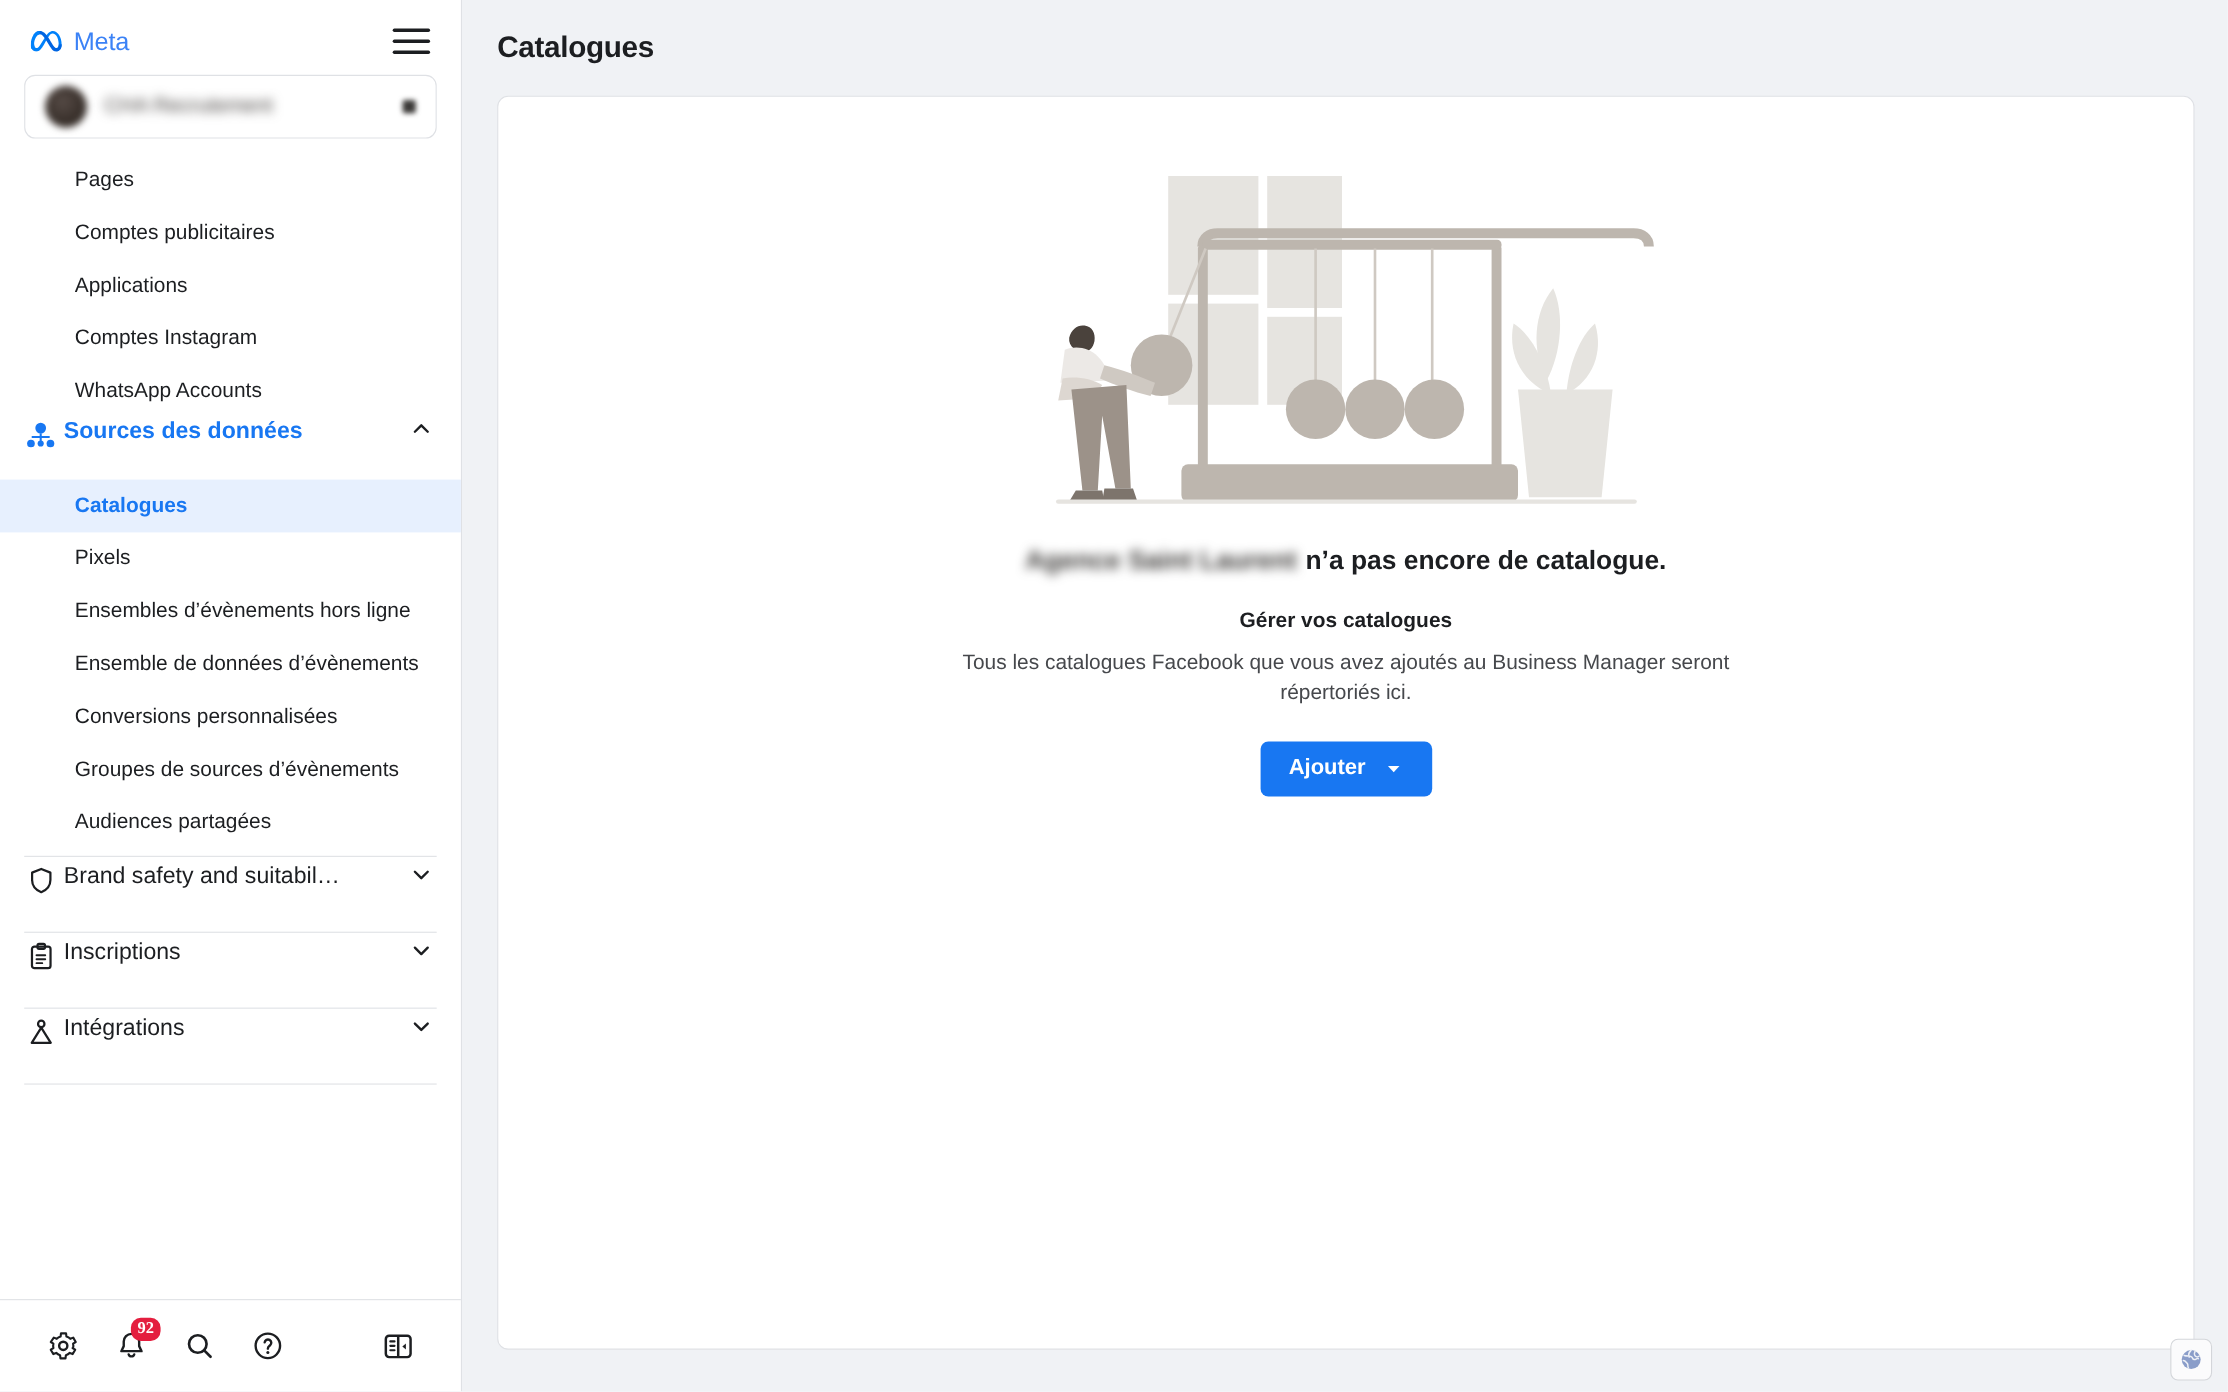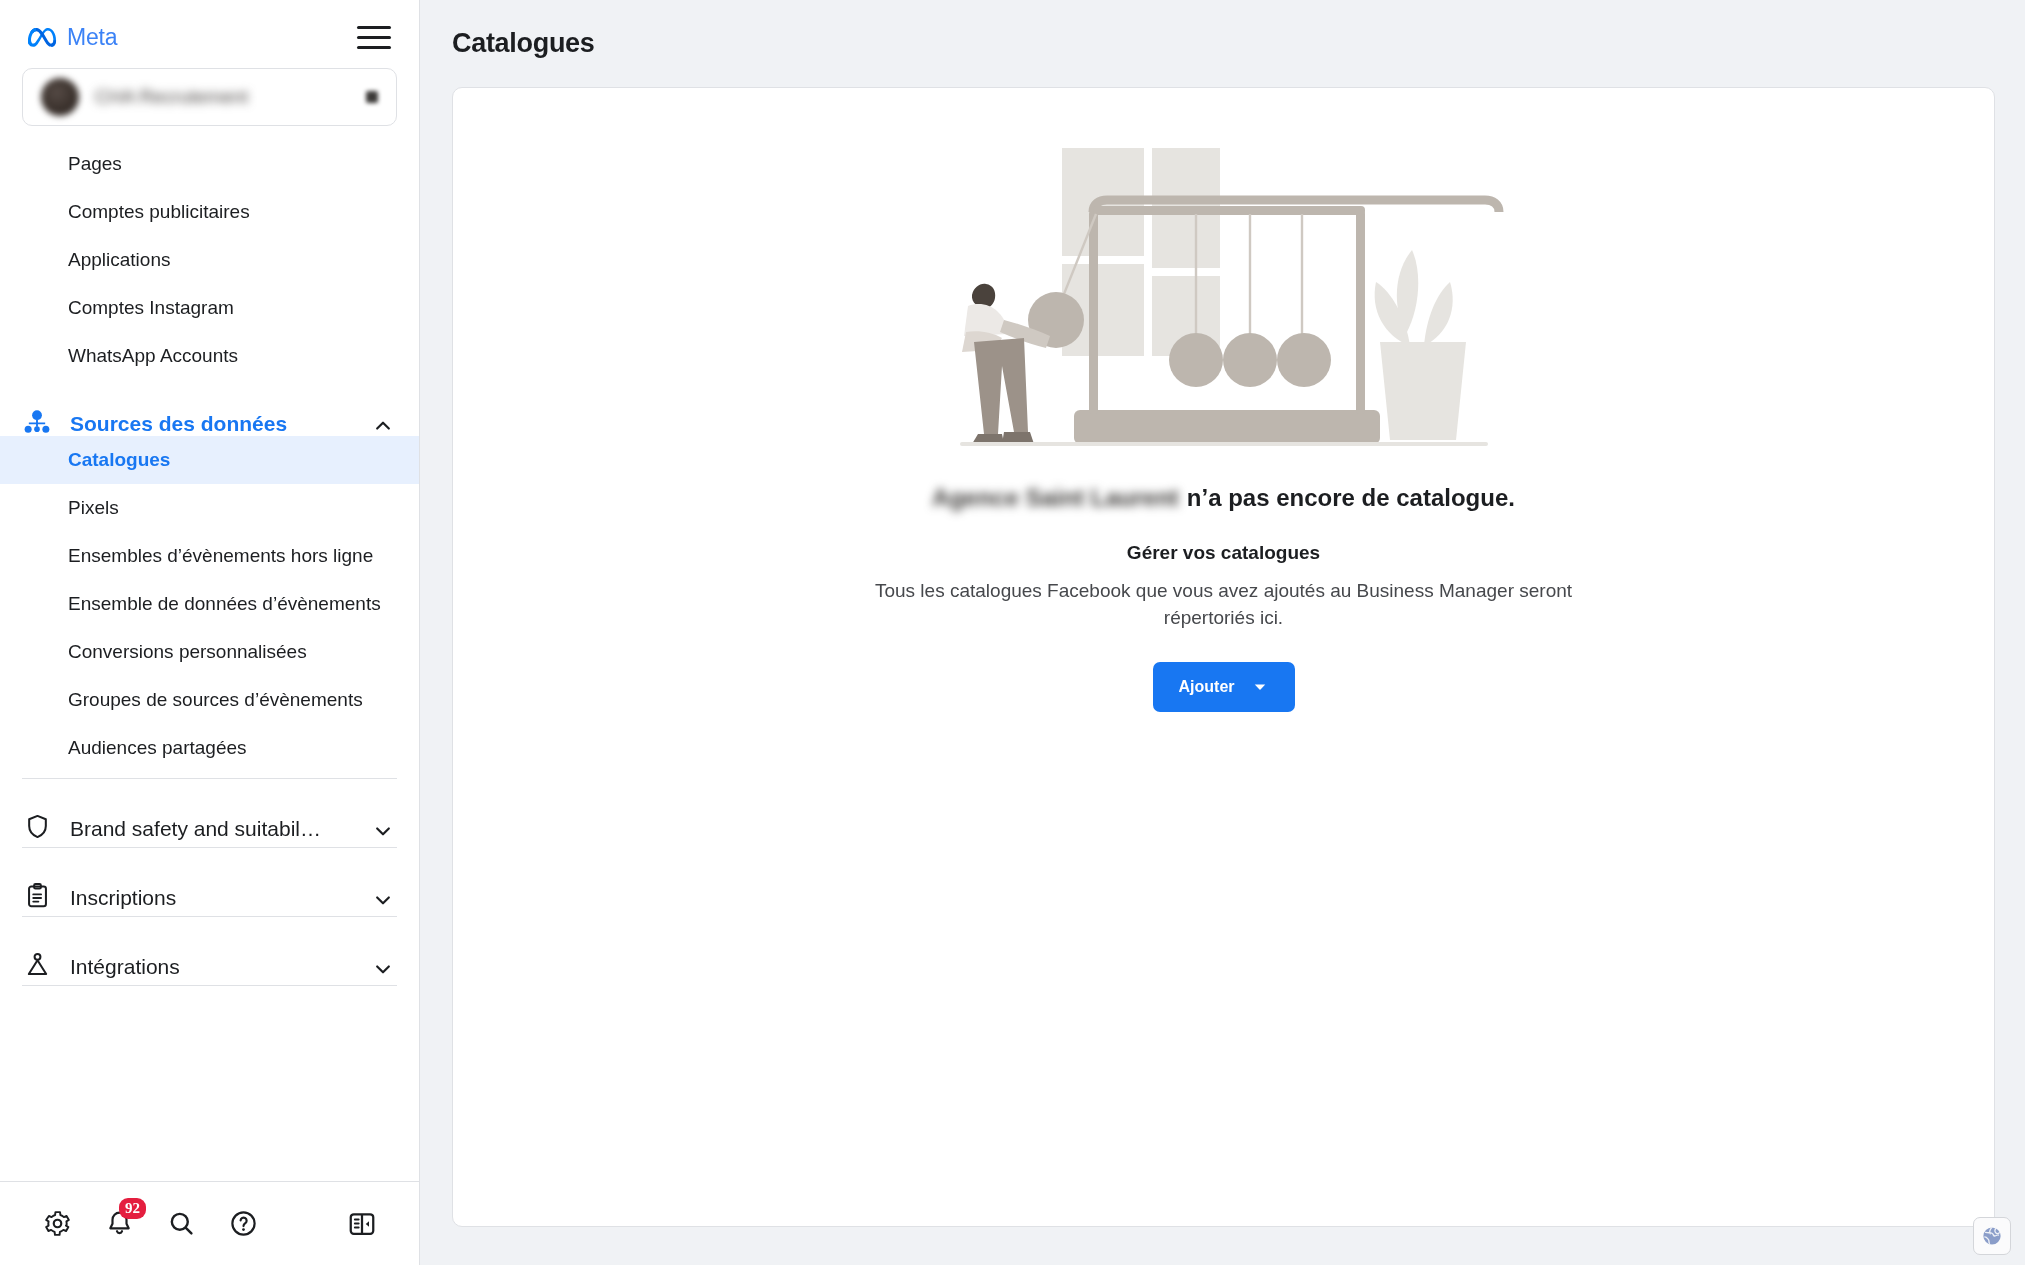--- a/index.html
+++ b/index.html
@@ -71,23 +71,23 @@
     display: flex; align-items: center;
     height: 48px; padding: 0 22px 0 68px;
     font-size: 19px; color: #1c1e21; cursor: pointer;
     white-space: nowrap; overflow: hidden; text-overflow: ellipsis;
   }
   .nav-item span { overflow: hidden; text-overflow: ellipsis; white-space: nowrap; }
   .nav-item.sub { padding-left: 68px; }
   .nav-item.active { background: #e7f0fe; color: #1877f2; font-weight: bold; }
 
   .section-row {
-    display: flex; align-items: flex-end;
+    display: flex; align-items: flex-start;
     height: 56px; padding: 0 26px 0 22px;
-    cursor: pointer; gap: 18px;
+    cursor: pointer; gap: 6px;
   }
   .section-row .sec-icon { width: 30px; height: 30px; flex: 0 0 auto;
     display: flex; align-items: center; justify-content: center; }
   .section-row .sec-label { flex: 1 1 auto; font-size: 21px; color: #1c1e21;
     white-space: nowrap; overflow: hidden; text-overflow: ellipsis; }
   .section-row.open .sec-label { color: #1877f2; font-weight: bold; }
   .chev { width: 20px; height: 20px; flex: 0 0 auto; }
   .divider { height: 1px; background: #dfe1e5; margin: 6px 22px; }
 
   
@@ -113,37 +113,37 @@
   
   .main { flex: 1 1 auto; height: 1265px; background: #f0f2f5; position: relative;
           display: flex; flex-direction: column; }
   .main-title { font-size: 27px; font-weight: bold; color: #1c1e21;
     padding: 28px 0 0 32px; letter-spacing: -0.3px; }
   .card {
     margin: 28px 30px 38px 32px;
     background: #ffffff; border: 1px solid #dfe1e5; border-radius: 10px;
     flex: 1 1 auto;
     display: flex; flex-direction: column; align-items: center;
-    padding-top: 44px;
+    padding-top: 56px;
   }
   .illus { width: 560px; height: 330px; display: block; }
   .empty-title {
     margin-top: 22px; font-size: 24px; font-weight: bold; color: #1c1e21;
     display: flex; align-items: baseline; gap: 8px;
   }
   .biz-blur { filter: blur(5px); color: #3a3836; }
   .empty-sub { margin-top: 30px; font-size: 19px; font-weight: bold; color: #1c1e21; }
   .empty-desc {
     margin-top: 14px; font-size: 19px; color: #46484c; line-height: 1.42;
     width: 720px; text-align: center;
   }
   .add-btn {
     margin-top: 30px; background: #1877f2; color: #fff;
     border: none; border-radius: 7px; height: 50px; padding: 0 26px;
-    font-size: 16px; font-weight: bold; font-family: inherit;
+    font-size: 20px; font-weight: bold; font-family: inherit;
     display: flex; align-items: center; gap: 16px; cursor: pointer;
   }
 
   .globe-btn {
     position: absolute; right: 14px; bottom: 10px;
     width: 38px; height: 38px; border: 1px solid #d4d6da; border-radius: 7px;
     background: #fbfbfc; display: flex; align-items: center; justify-content: center;
     cursor: pointer;
   }
 </style>

